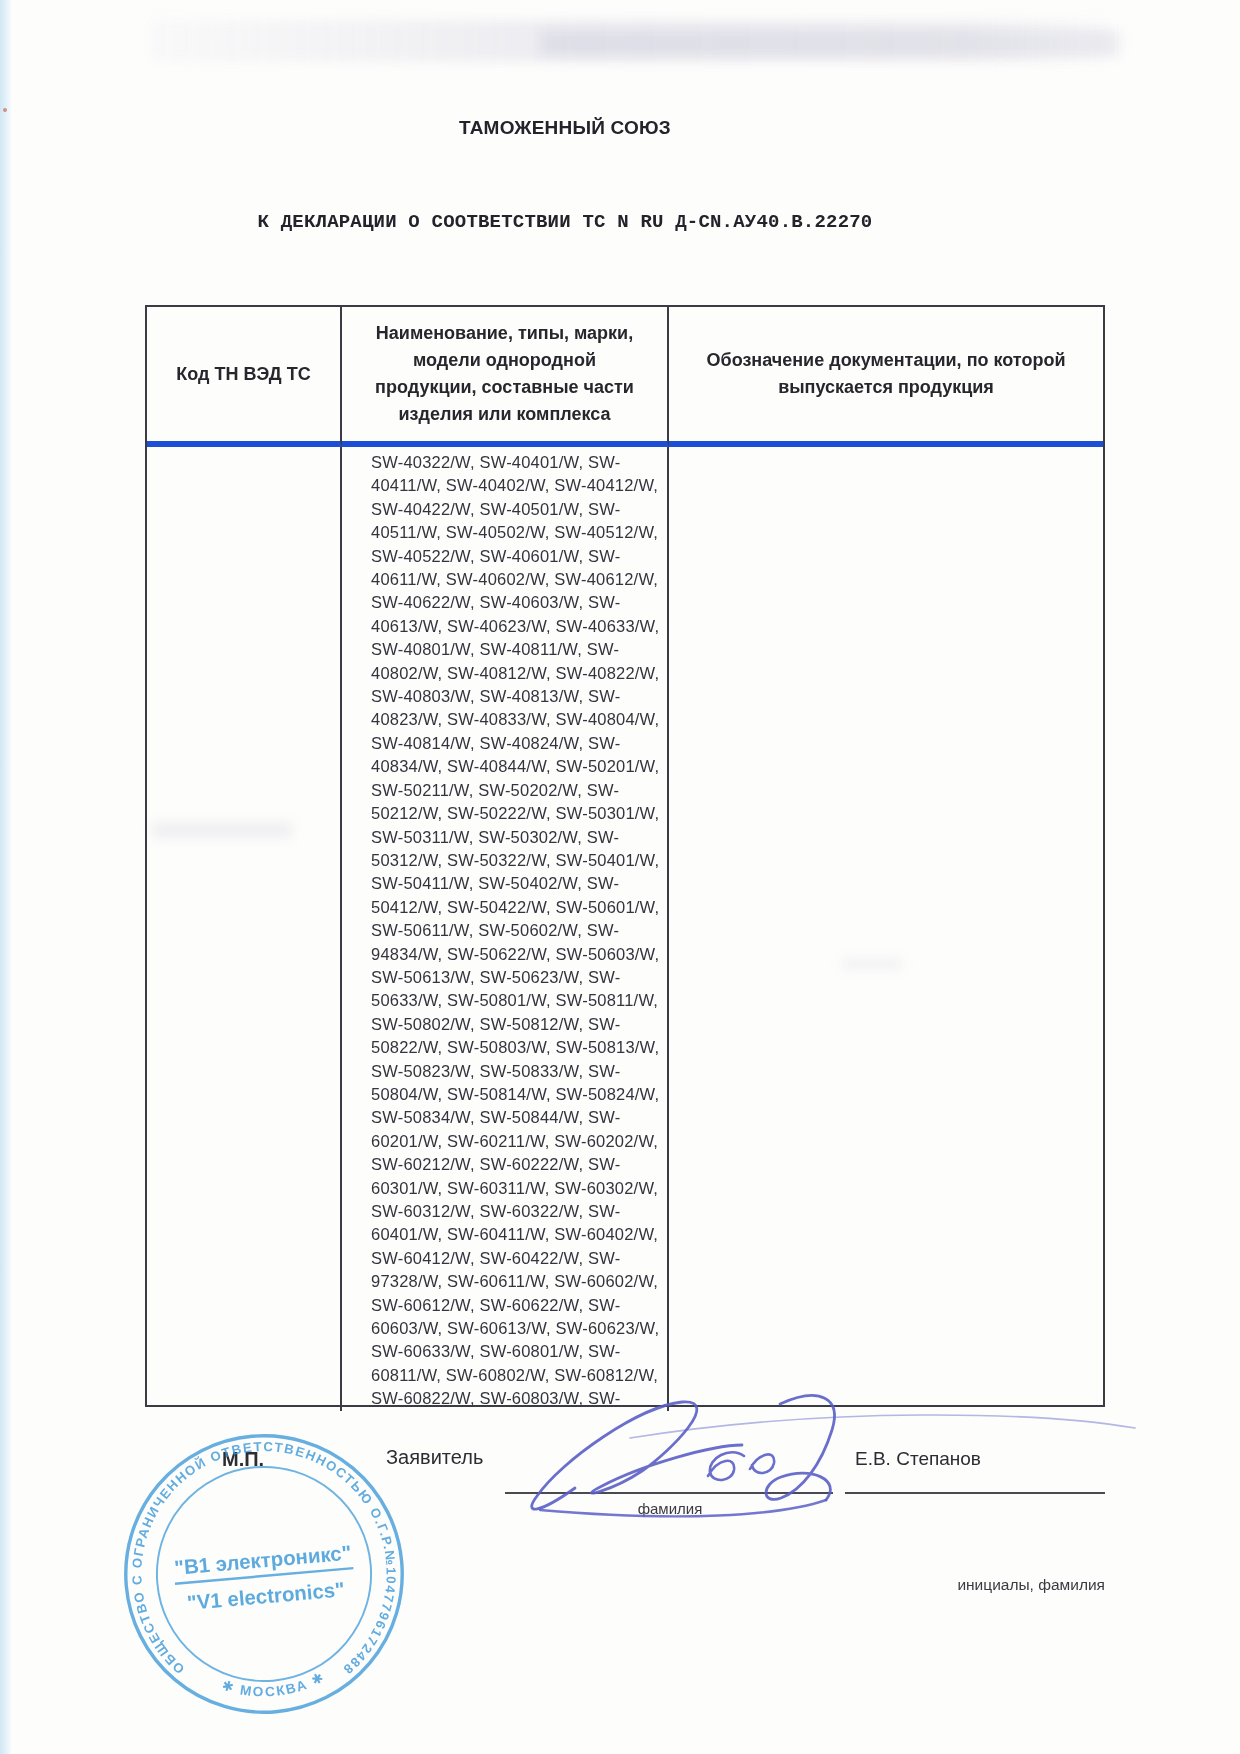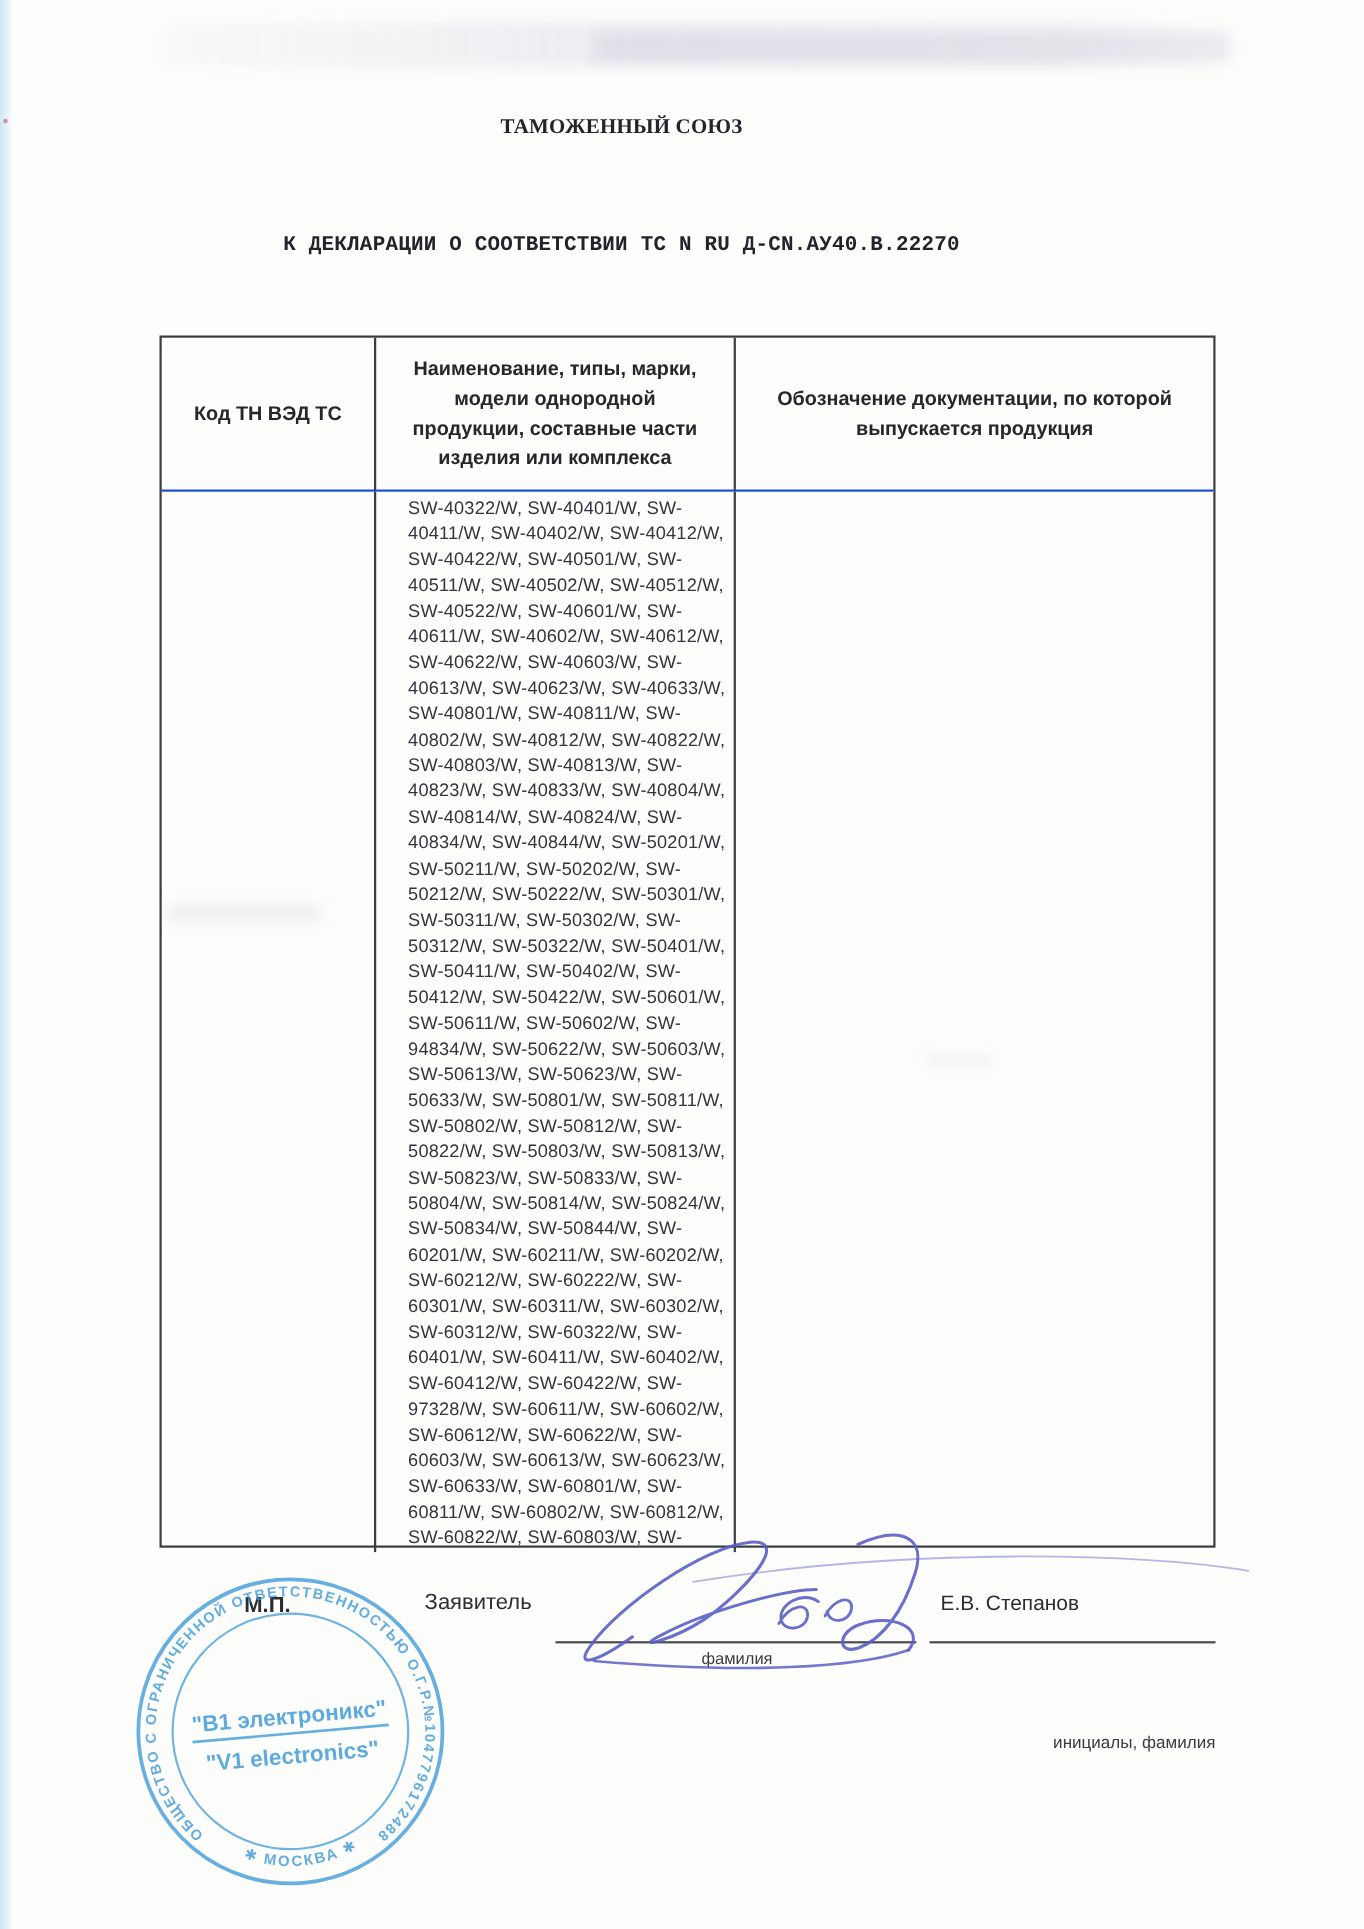--- a/index.html
+++ b/index.html
@@ -16,29 +16,29 @@
   .smudge{position:absolute;filter:blur(6px);pointer-events:none;}
   .smudge.top1{left:150px;top:20px;width:960px;height:42px;
     background:linear-gradient(to right,rgba(150,150,185,0.04),rgba(150,150,185,0.16) 45%,rgba(150,150,185,0.13) 85%,rgba(150,150,185,0.03));}
   .smudge.top2{left:540px;top:30px;width:580px;height:26px;background:rgba(140,140,175,0.14);}
   .smudge.mid1{left:152px;top:822px;width:140px;height:16px;background:rgba(120,120,150,0.10);}
   .smudge.mid2{left:842px;top:958px;width:60px;height:12px;background:rgba(120,120,150,0.08);}
 
   
   .title{position:absolute;left:95px;width:940px;text-align:center;
     font-weight:700;font-size:19px;line-height:22px;color:#23232b;letter-spacing:0.2px;}
-  .t1{top:105px;font-family:Liberation Serif, serif;} .t2{top:174px;} .t3{top:211px;font-family:Liberation Mono, monospace;}
+  .t1{top:117px;} .t2{top:174px;} .t3{top:211px;font-family:Liberation Mono, monospace;}
 
   
   .tbl{position:absolute;left:145px;top:305px;width:960px;height:1102px;
     box-sizing:border-box;border:2px solid #3b3b44;
     display:grid;grid-template-columns:195px 327px 1fr;grid-template-rows:140px 1fr;}
   .cell{box-sizing:border-box;}
   .cb-r{border-right:2px solid #3b3b44;}
-  .cb-b{border-bottom:2px solid #1d4ed8;}
+  .cb-b{border-bottom:6px solid #1d4ed8;}
   .hcell{display:flex;flex-direction:column;justify-content:center;align-items:center;
     font-weight:700;font-size:18px;line-height:27px;color:#26262c;text-align:center;}
   .body-cell{padding:4px 6px 0 6px;}
   .model-line{font-size:16.5px;line-height:23.4px;letter-spacing:0.2px;
     white-space:nowrap;color:#34343e;margin-left:23px;}
 
   
   .mp-label{position:absolute;left:222px;top:1448px;font-size:20px;color:#2c2c34;font-weight:bold;}
   .applicant-label{position:absolute;left:386px;top:1446px;font-size:20px;color:#2c2c34;}
   .sig-line{position:absolute;left:505px;top:1492px;width:328px;height:0;border-top:2px solid #4a4a52;}

